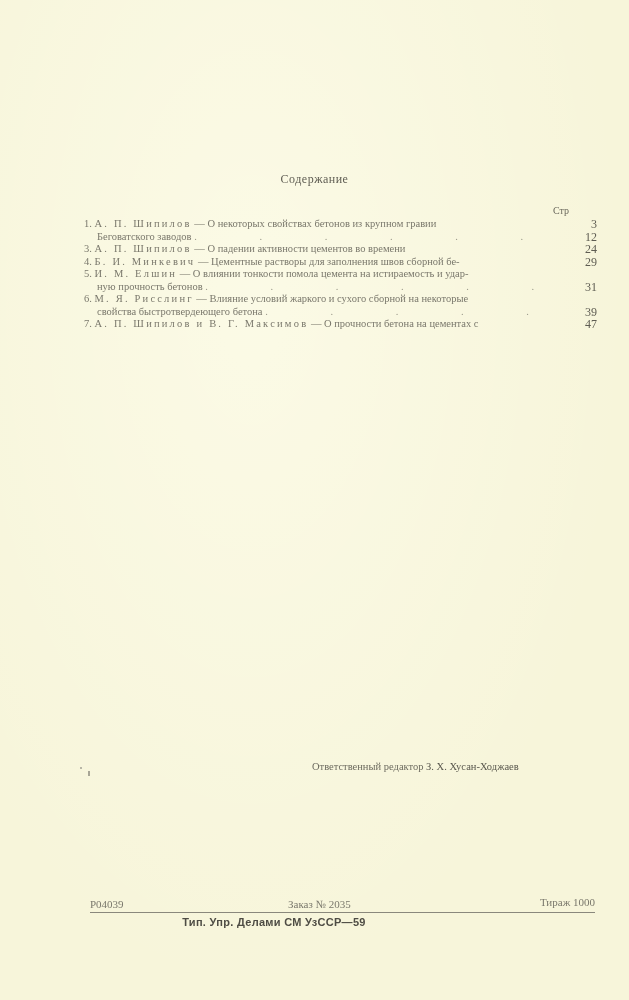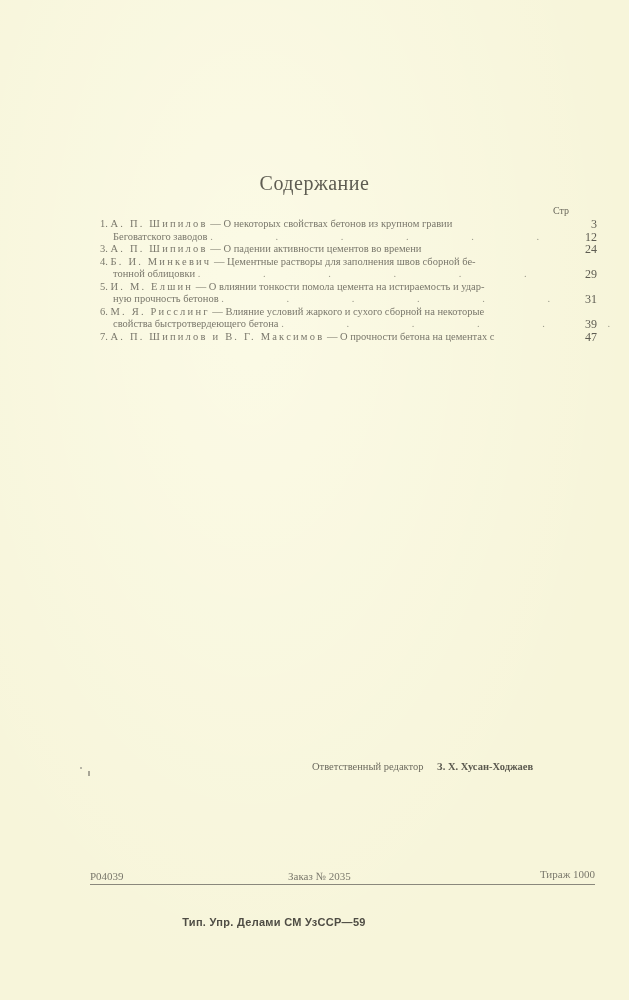--- a/index.html
+++ b/index.html
@@ -21,21 +21,21 @@
       width: 629px; height: 1000px;
       background:
         radial-gradient(ellipse at 40% 30%, rgba(255,255,240,0.55), rgba(248,246,220,0) 70%),
         #f7f5da;
     }
     .title {
       position: absolute;
       left: 0; width: 629px;
       top: 172px;
       text-align: center;
-      font-size: 20px;
+      font-size: 12px;
       letter-spacing: 0.5px;
       color: #5e5c52;
     }
     .page-col-header {
       position: absolute;
       left: 553px;
       top: 205px;
       font-size: 10px;
       color: #6a685c;
     }
@@ -43,21 +43,20 @@
       position: absolute;
       left: 84px;
       top: 218px;
       width: 515px;
     }
     .entry {
       position: relative;
       font-size: 10.5px;
       line-height: 12.5px;
       color: #7a786c;
-      margin-left: 16px;
     }
     .entry .line {
       display: block;
       white-space: nowrap;
       padding-right: 40px;
     }
     .entry .line.cont {
       padding-left: 13px;
     }
     .entry .num {
@@ -81,41 +80,40 @@
     }
     .editor {
       position: absolute;
       left: 312px;
       top: 761px;
       font-size: 10.5px;
       color: #6e6c60;
       white-space: nowrap;
     }
     .editor .name {
-      font-weight: bold;
+      font-weight: normal;
       color: #5a584e;
-      margin-left: 11px;
     }
     .stray-mark {
       position: absolute;
       left: 88px; top: 771px;
       width: 2px; height: 5px;
       background: #a8a696;
     }
     .stray-mark2 {
       position: absolute;
       left: 80px; top: 767px;
       width: 2px; height: 2px;
       background: #b8b6a6;
     }
     .footer-row {
       position: absolute;
       left: 90px;
       width: 505px;
-      top: 870px;
+      top: 898px;
       font-size: 11px;
       color: #7a786c;
       border-bottom: 1px solid #8a887c;
       height: 14px;
     }
     .footer-row .left { position: absolute; left: 0; top: 0; }
     .footer-row .center { position: absolute; left: 198px; top: 0; }
     .footer-row .right { position: absolute; right: 0; top: -2px; }
     .printer {
       position: absolute;
@@ -168,24 +166,20 @@
       </span>
       <span class="pg">24</span>
     </div>
 
     <div class="entry">
       <span class="line">
         <span class="num">4.</span>
         <span class="author">Б. И. Минкевич</span>
         <span>— Цементные растворы для заполнения швов сборной бе-</span>
       </span>
-      <span class="line cont">
-        <span>тонной облицовки</span>
-        <span class="dots">. . . . . .</span>
-      </span>
       <span class="pg">29</span>
     </div>
 
     <div class="entry">
       <span class="line">
         <span class="num">5.</span>
         <span class="author">И. М. Елшин</span>
         <span>— О влиянии тонкости помола цемента на истираемость и удар-</span>
       </span>
       <span class="line cont">

